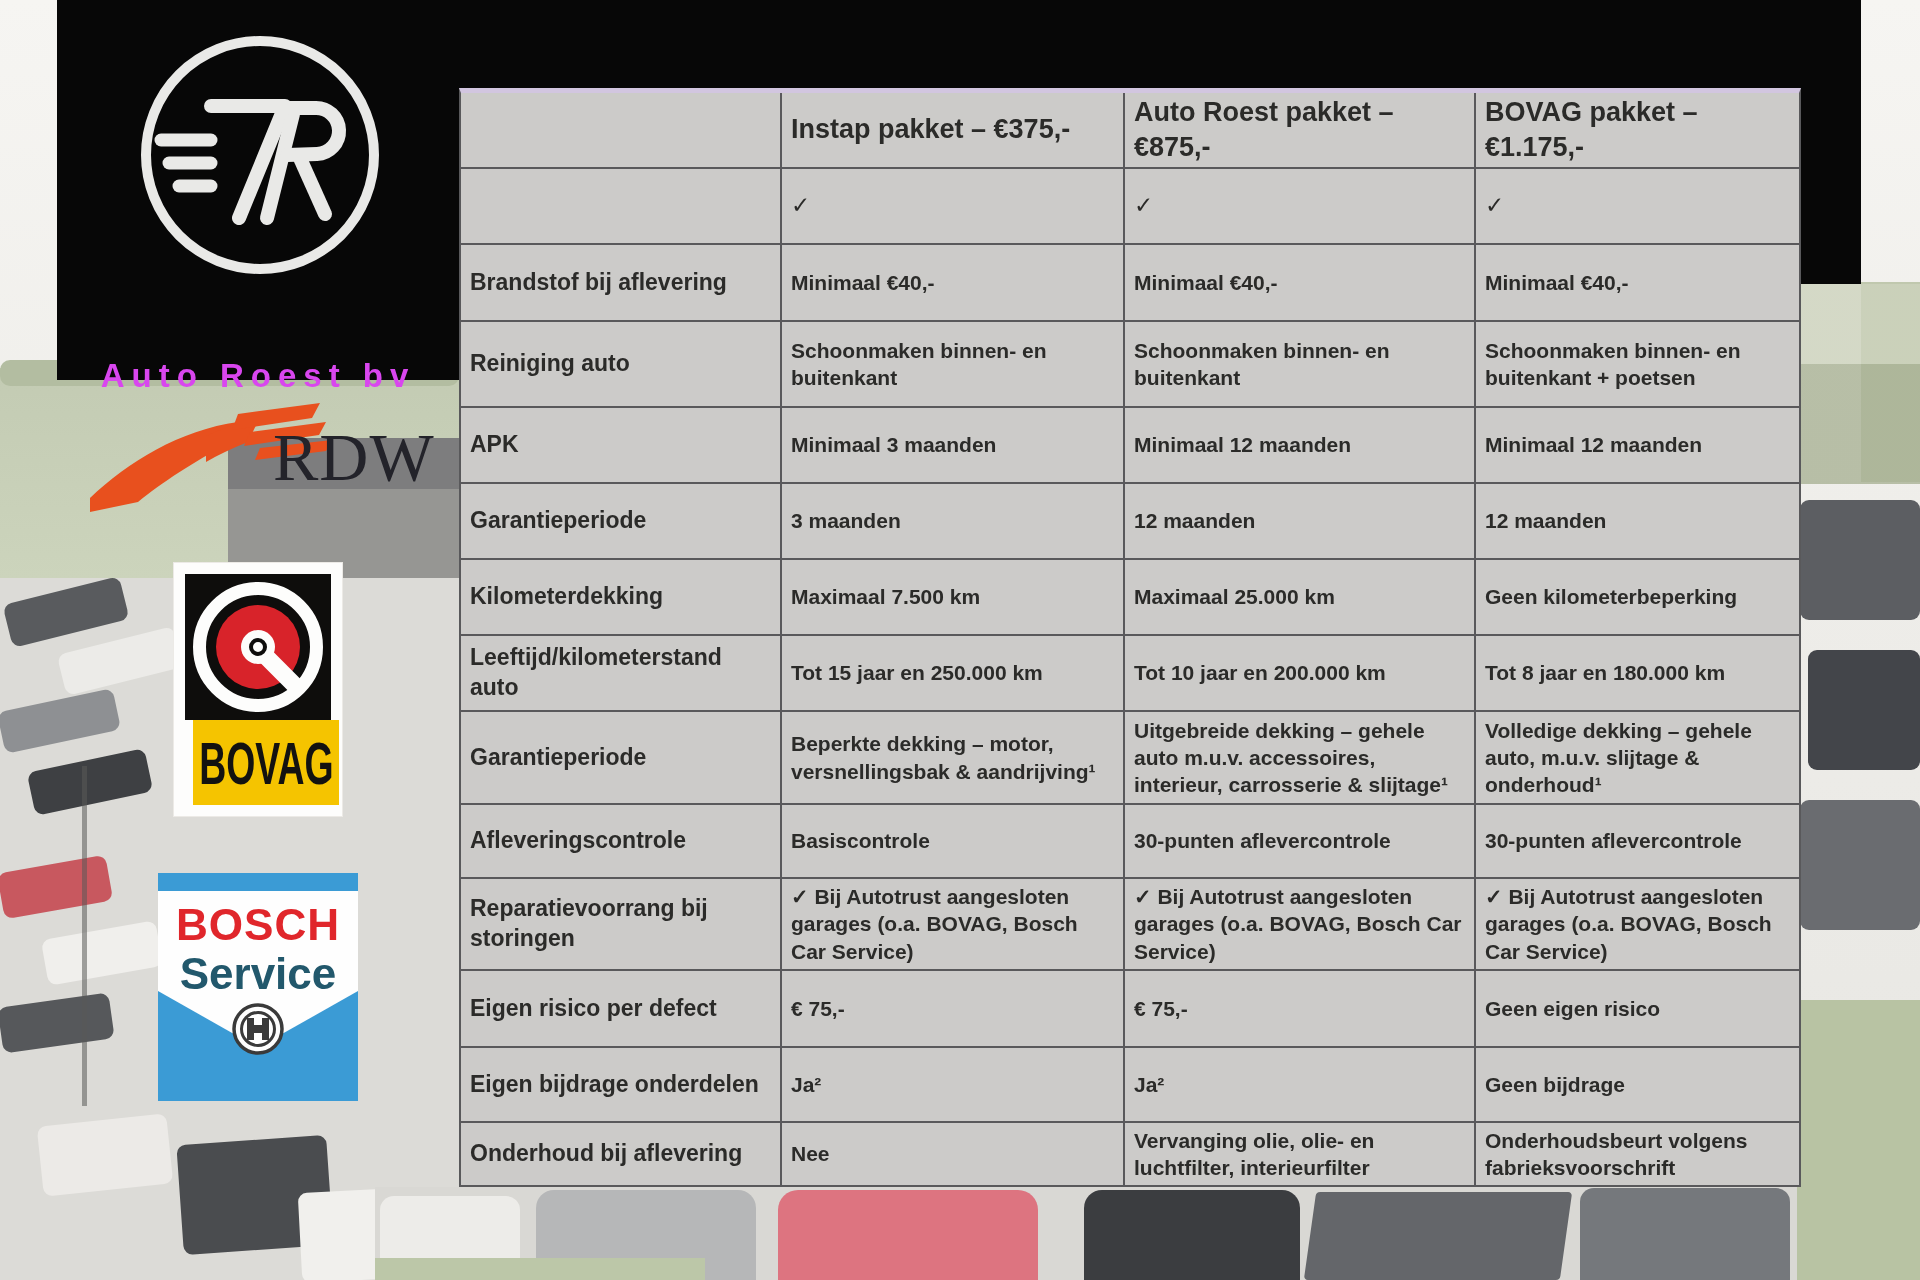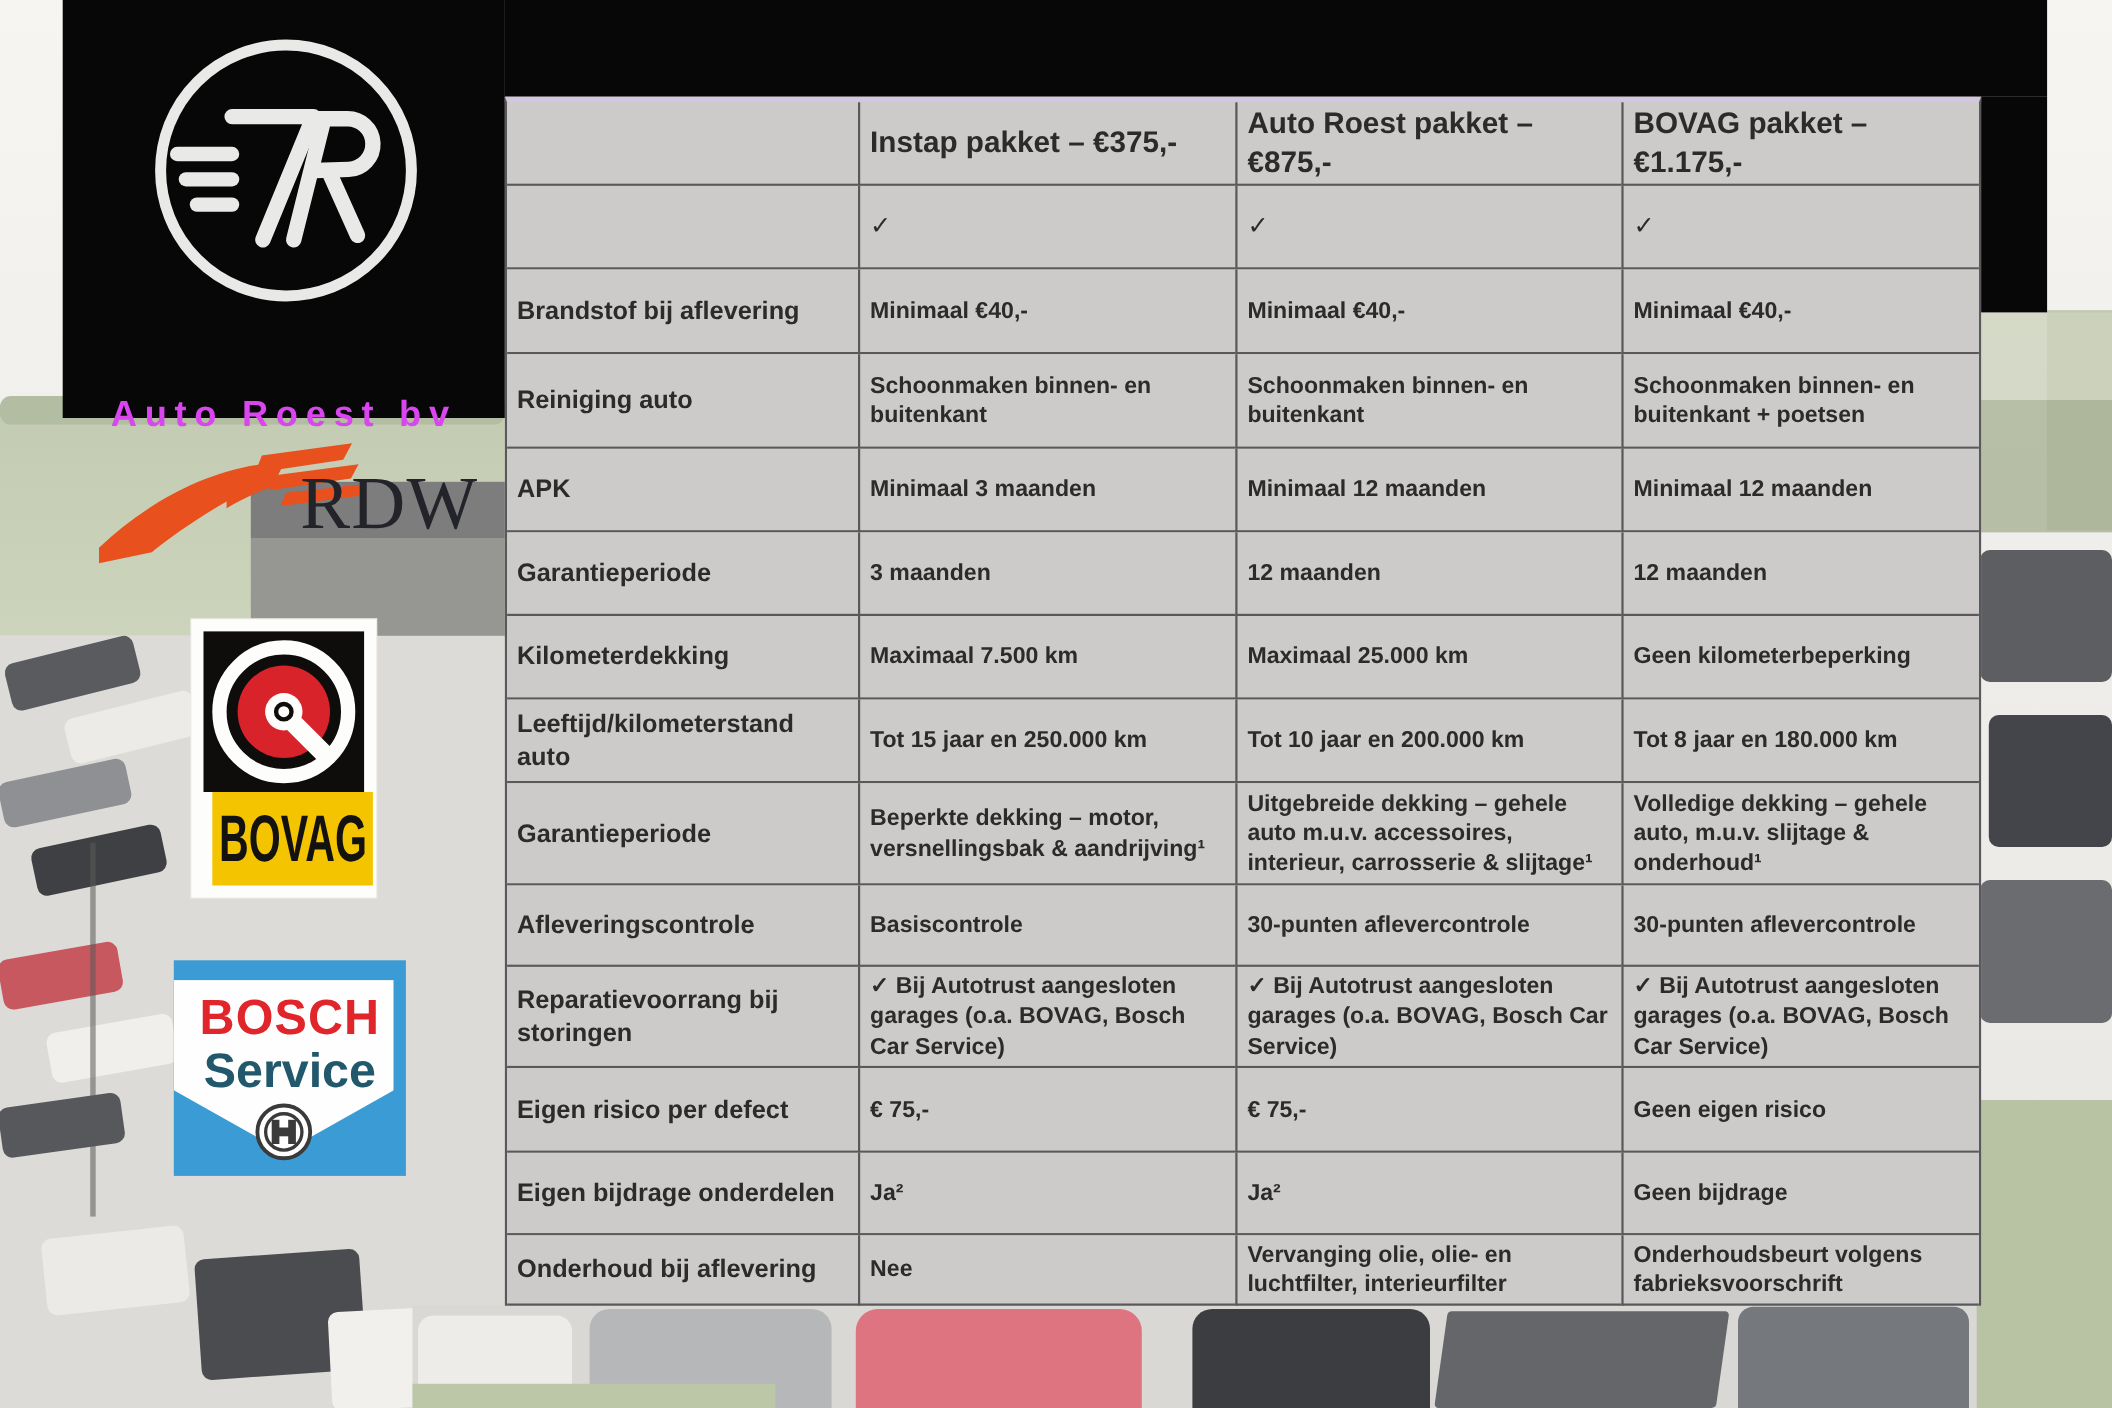--- a/index.html
+++ b/index.html
@@ -24,21 +24,21 @@
          box-shadow:0 0 0 1px #eceae6;}
   #bovag-black{position:absolute;left:11px;top:11px;width:146px;height:146px;background:#0e0d0c;overflow:hidden;}
   #bovag-ring{position:absolute;left:8px;top:8px;width:104px;height:104px;border:13px solid #fdfdfc;border-radius:50%;}
   #bovag-red{position:absolute;left:31px;top:31px;width:84px;height:84px;border-radius:50%;}
   #bovag-handle{position:absolute;left:66px;top:64px;width:17px;height:72px;background:#fdfdfc;border-radius:9px;transform:rotate(-45deg);transform-origin:50% 12px;}
   #bovag-eye{position:absolute;left:56px;top:56px;width:34px;height:34px;background:#fdfdfc;border-radius:50%;}
   #bovag-eye-ring{position:absolute;left:64px;top:64px;width:10px;height:10px;border:4px solid #0e0d0c;border-radius:50%;}
   #bovag-yellow{position:absolute;left:19px;top:157px;width:146px;height:85px;display:flex;align-items:center;justify-content:center;}
   #bovag-word{font-weight:bold;font-size:52px;color:#131210;letter-spacing:0px;transform:scaleX(0.72) scaleY(1.15);}
   
-  #bosch{position:absolute;left:158px;top:873px;width:200px;height:196px;overflow:hidden;padding-left:11px;}
+  #bosch{position:absolute;left:158px;top:873px;width:200px;height:228px;overflow:hidden;}
   #bosch-white{position:absolute;left:0;top:18px;width:200px;height:182px;background:#fefefe;
                clip-path:polygon(0 0,100% 0,100% 55%,50% 86%,0 55%);}
   #bosch-line1{position:absolute;left:0;top:26px;width:100%;text-align:center;font-size:45px;font-weight:bold;letter-spacing:1px;transform:scaleX(0.98);}
   #bosch-line2{position:absolute;left:0;top:76px;width:100%;text-align:center;font-size:44px;font-weight:bold;}
   #bosch-sym{position:absolute;left:72px;top:128px;width:56px;height:56px;}
   
   #comparison-table{position:absolute;left:459px;top:88px;width:1342px;height:1099px;
       display:grid;grid-template-columns:319px 343px 351px 1fr;
       grid-template-rows:76px 76px 77px 86px 76px 76px 76px 76px 93px 74px 92px 77px 75px 64px;
       background:#cccbc9;border-top:5px solid #d2c6e0;border-left:2px solid #59595b;border-right:2px solid #59595b;

